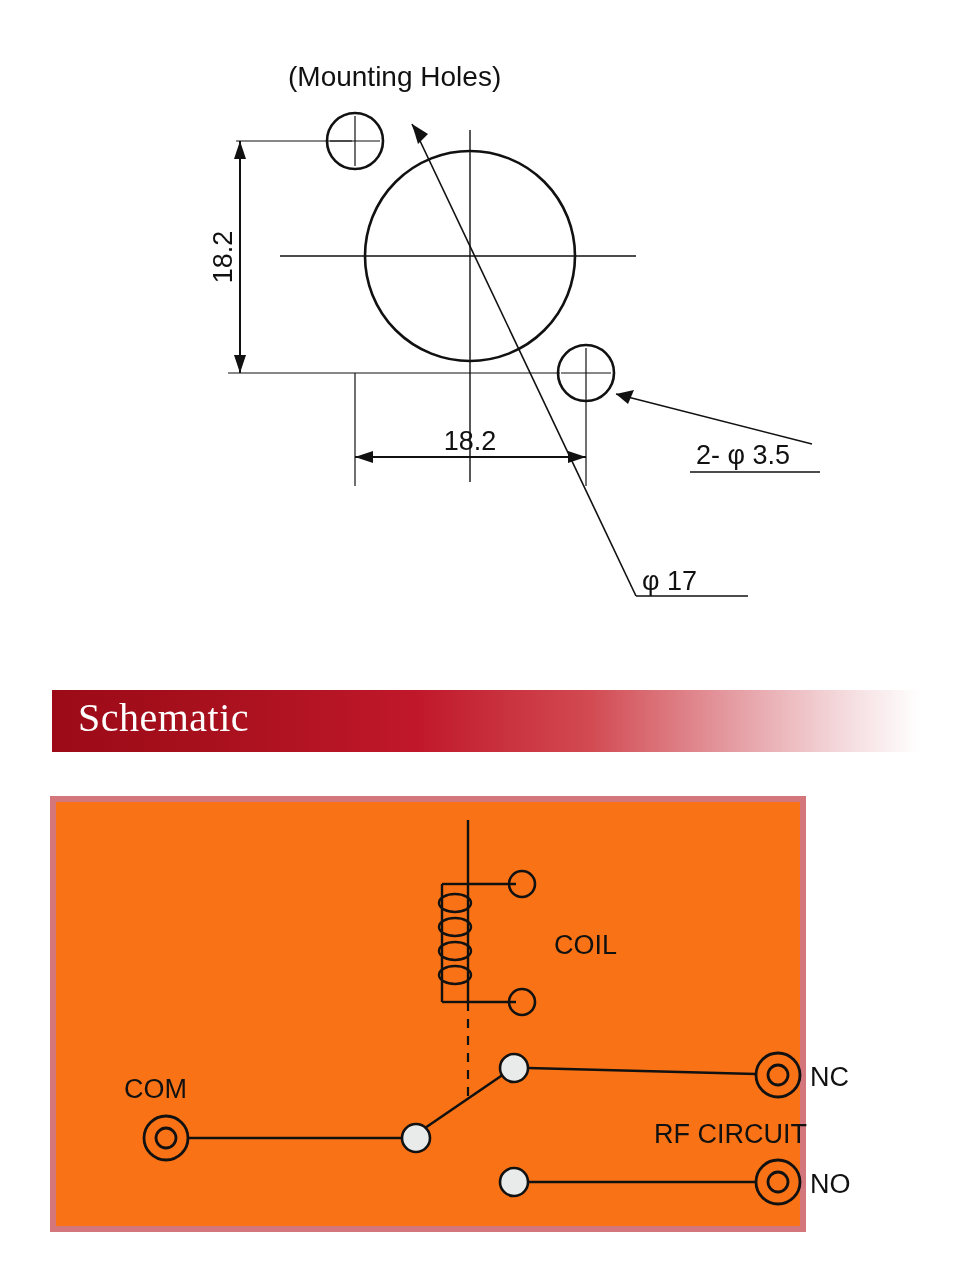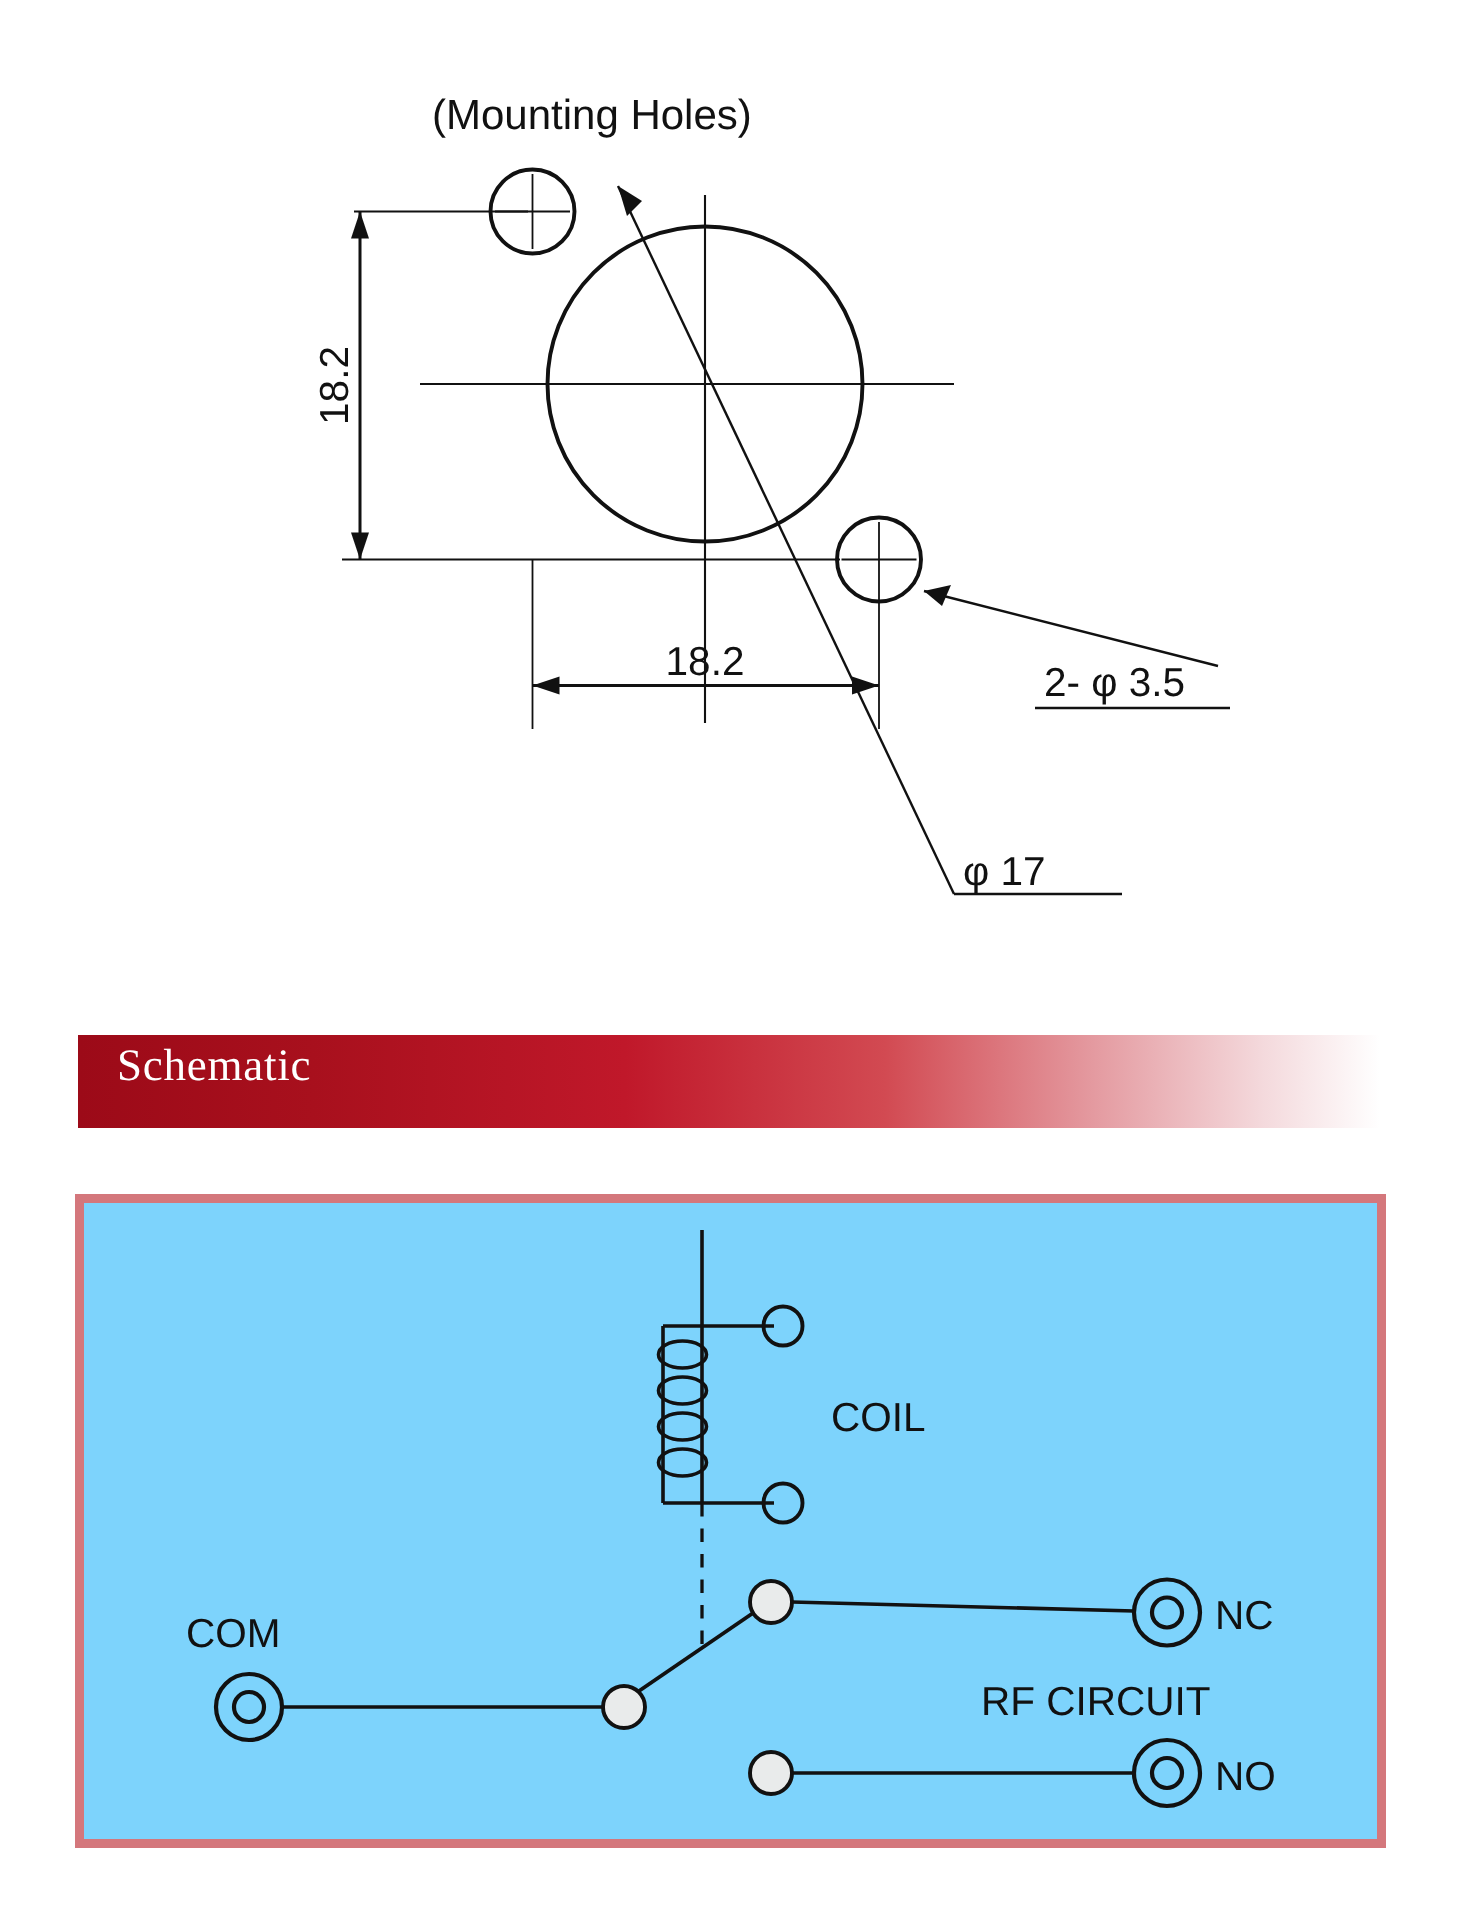--- a/index.html
+++ b/index.html
@@ -47,34 +47,34 @@
     height: 62px;
     background: linear-gradient(to right,
         #9c0a18 0%, #a8101d 18%, #c0182a 42%, #d24a52 62%,
         #e49aa0 78%, #f4d9dc 91%, #ffffff 100%);
   }
   #schematic-header-label {
     position: absolute;
     left: 26px;
     top: 4px;
     font-family: "Liberation Serif", serif;
-    font-size: 30px;
+    font-size: 40px;
     color: #ffffff;
     letter-spacing: 0.5px;
   }
 
   
   #schematic-box {
     position: absolute;
     left: 50px;
     top: 796px;
-    width: 874px;
+    width: 756px;
     height: 436px;
     border: 6px solid #d4777c;
-    background: #7dd3fc;
+    background: #f97316;
     box-sizing: border-box;
   }
   #schematic-box svg {
     display: block;
   }
   .sch-label {
     font-family: "Liberation Sans", sans-serif;
     font-size: 27px;
     fill: #111111;
   }

